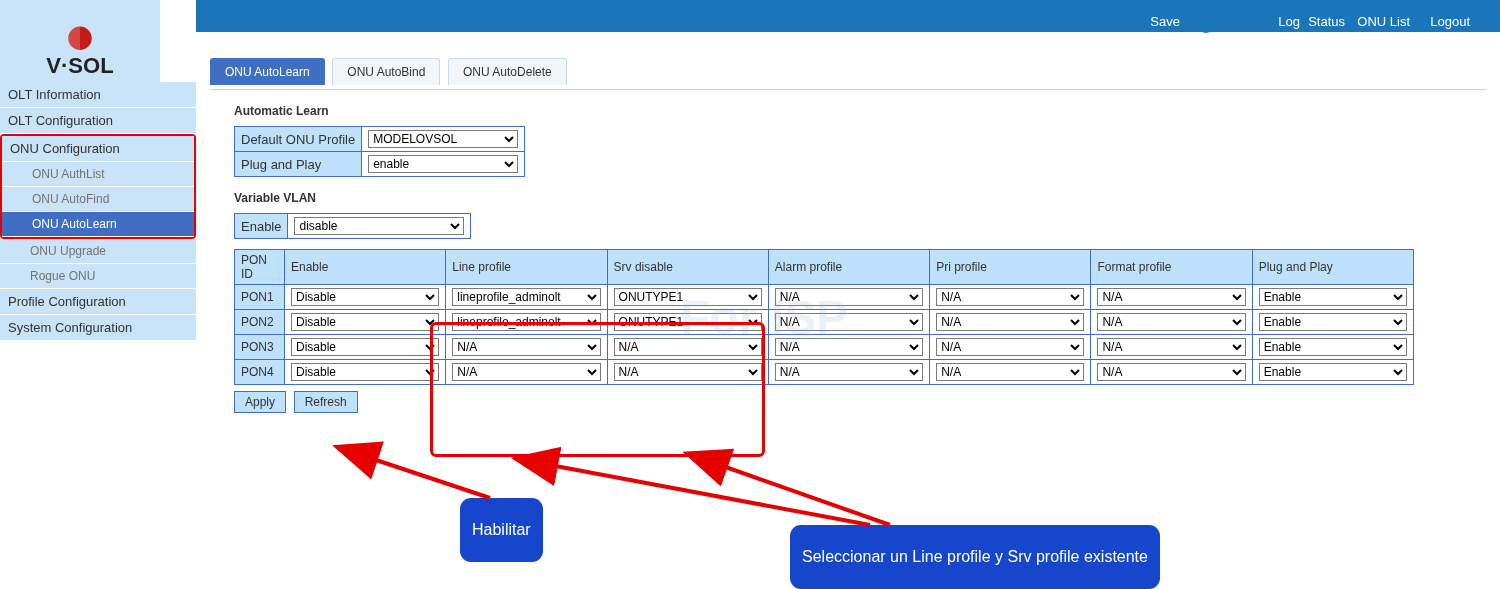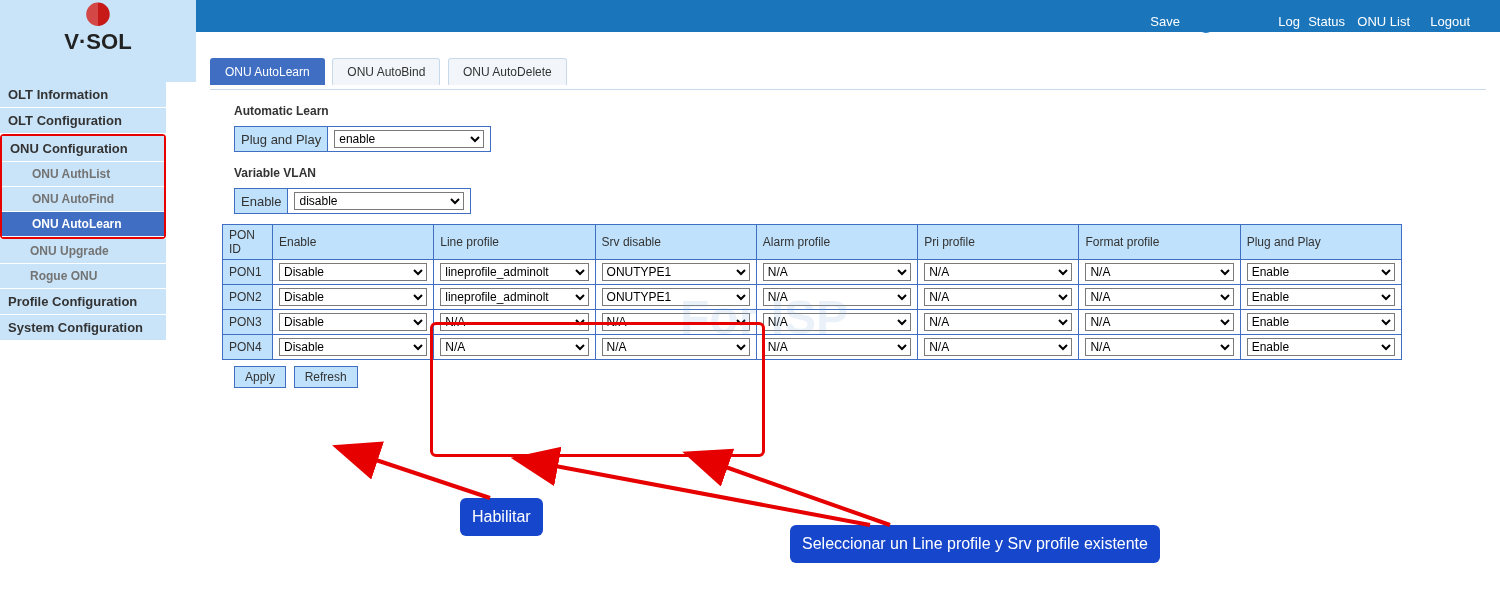--- a/index.html
+++ b/index.html
@@ -10,25 +10,25 @@
   .topbar { position: absolute; top: 0; left: 196px; right: 0; height: 32px; background: #1a75bb; color: #fff; }
   .topbar .save { position: absolute; top: 14px; right: 320px; cursor: pointer; color:#fff; }
   .topbar .dot  { position: absolute; top: 15px; right: 285px; width: 18px; height: 18px; border-radius: 50%; background: #1a75bb; }
   .topbar .link { position: absolute; top: 14px; color: #ffffff; cursor: pointer; }
   .topbar .log    { right: 200px; }
   .topbar .status { right: 155px; }
   .topbar .onulist{ right: 90px; }
   .topbar .logout { right: 30px; }
 
   
-  .logo-area { position: absolute; top: 0; left: 0; width: 196px; height: 82px; background: #c9e4f9; display:flex; align-items:flex-start; justify-content:center; }
+  .logo-area { position: absolute; top: 0; left: 0; width: 160px; height: 82px; background: #c9e4f9; display:flex; align-items:flex-end; justify-content:center; }
   .logo-area svg { width: 130px; }
 
   
-  .sidebar { position: absolute; top: 82px; left: 0; width: 166px; font-weight: bold; }
+  .sidebar { position: absolute; top: 82px; left: 0; width: 196px; }
   .side-head { background: #c9e4f9; padding: 5px 8px; border-bottom: 1px solid #fff; cursor: pointer; color:#333; }
   .side-item { background: #c9e4f9; padding: 5px 8px 5px 30px; border-bottom: 1px solid #fff; cursor: pointer; color:#737373; font-size:12px; }
   .side-item.active { background: #3f6ec2; color: #fff; }
   .highlight-red { border: 2px solid #e60000; border-radius: 4px; }
 
   
   .main { position: absolute; top: 48px; left: 196px; right: 0; bottom: 0; background: #fff; padding: 10px 14px; }
 
   
   .tabs-wrap { border-bottom: 1px solid #c8d9eb; height:32px; }
@@ -39,33 +39,33 @@
 
   
   table.box { border-collapse: collapse; margin-left:24px; }
   table.box th, table.box td { border: 1px solid #3f6ec2; padding: 3px 6px; vertical-align: middle; }
   table.box th { background: #bfe1fb; font-weight: normal; text-align: left; }
   table.box td { background: #fff; }
   select { width: 140px; font-size: 12px; border:1px solid #7a7a7a; background:#fff; }
   select.wide { width: 150px; }
 
   
-  table.big { border-collapse: collapse; margin-left:12px; table-layout: fixed; width: 1180px; }
+  table.big { border-collapse: collapse; margin-left:24px; table-layout: fixed; width: 1180px; }
   table.big th, table.big td { border: 1px solid #3f6ec2; padding: 3px 6px; }
   table.big th { background: #bfe1fb; font-weight: normal; text-align:left; font-size:12px; }
   table.big td { background:#fff; }
   table.big th.ponid { width:50px; }
   table.big select { width: 100%; }
 
   .btn { display:inline-block; background:#bfe1fb; border:1px solid #3f6ec2; padding:3px 10px; margin-right:4px; cursor:pointer; font-size:12px; }
   .btnrow { margin: 6px 0 0 24px; }
 
   
   .annot-box { position:absolute; border:3px solid #e60000; border-radius:6px; pointer-events:none; }
-  .annot-label { position:absolute; background:#1646cc; color:#fff; padding:10px 12px; font-size:16px; border-radius:6px; pointer-events:none; white-space:nowrap; }
+  .annot-label { position:absolute; background:#1646cc; color:#fff; padding:23px 12px; font-size:16px; border-radius:11px; pointer-events:none; white-space:nowrap; }
   svg.arrows { position:absolute; top:0; left:0; width:1500px; height:589px; pointer-events:none; }
 
   
   .watermark { position:absolute; color:#7aa8d9; font-size:48px; font-weight:bold; opacity:0.15; pointer-events:none; }
 </style>
 </head>
 <body>
 
 <div class="topbar">
   <span class="save">Save</span>
@@ -106,20 +106,28 @@
   <div class="tabs-wrap">
     <span class="tab active">ONU AutoLearn</span>
     <span class="tab">ONU AutoBind</span>
     <span class="tab">ONU AutoDelete</span>
   </div>
 
   <div class="section-title">Automatic Learn</div>
 
   <table class="box">
     <tbody>
+        <tr>
+      <th>Default ONU Profile</th>
+      <td>
+        <select class="wide">
+          <option>MODELOVSOL</option>
+        </select>
+      </td>
+    </tr>
     <tr>
       <th>Plug and Play</th>
       <td>
         <select class="wide">
           <option>enable</option>
         </select>
       </td>
     </tr>
   </tbody>
     </table>

